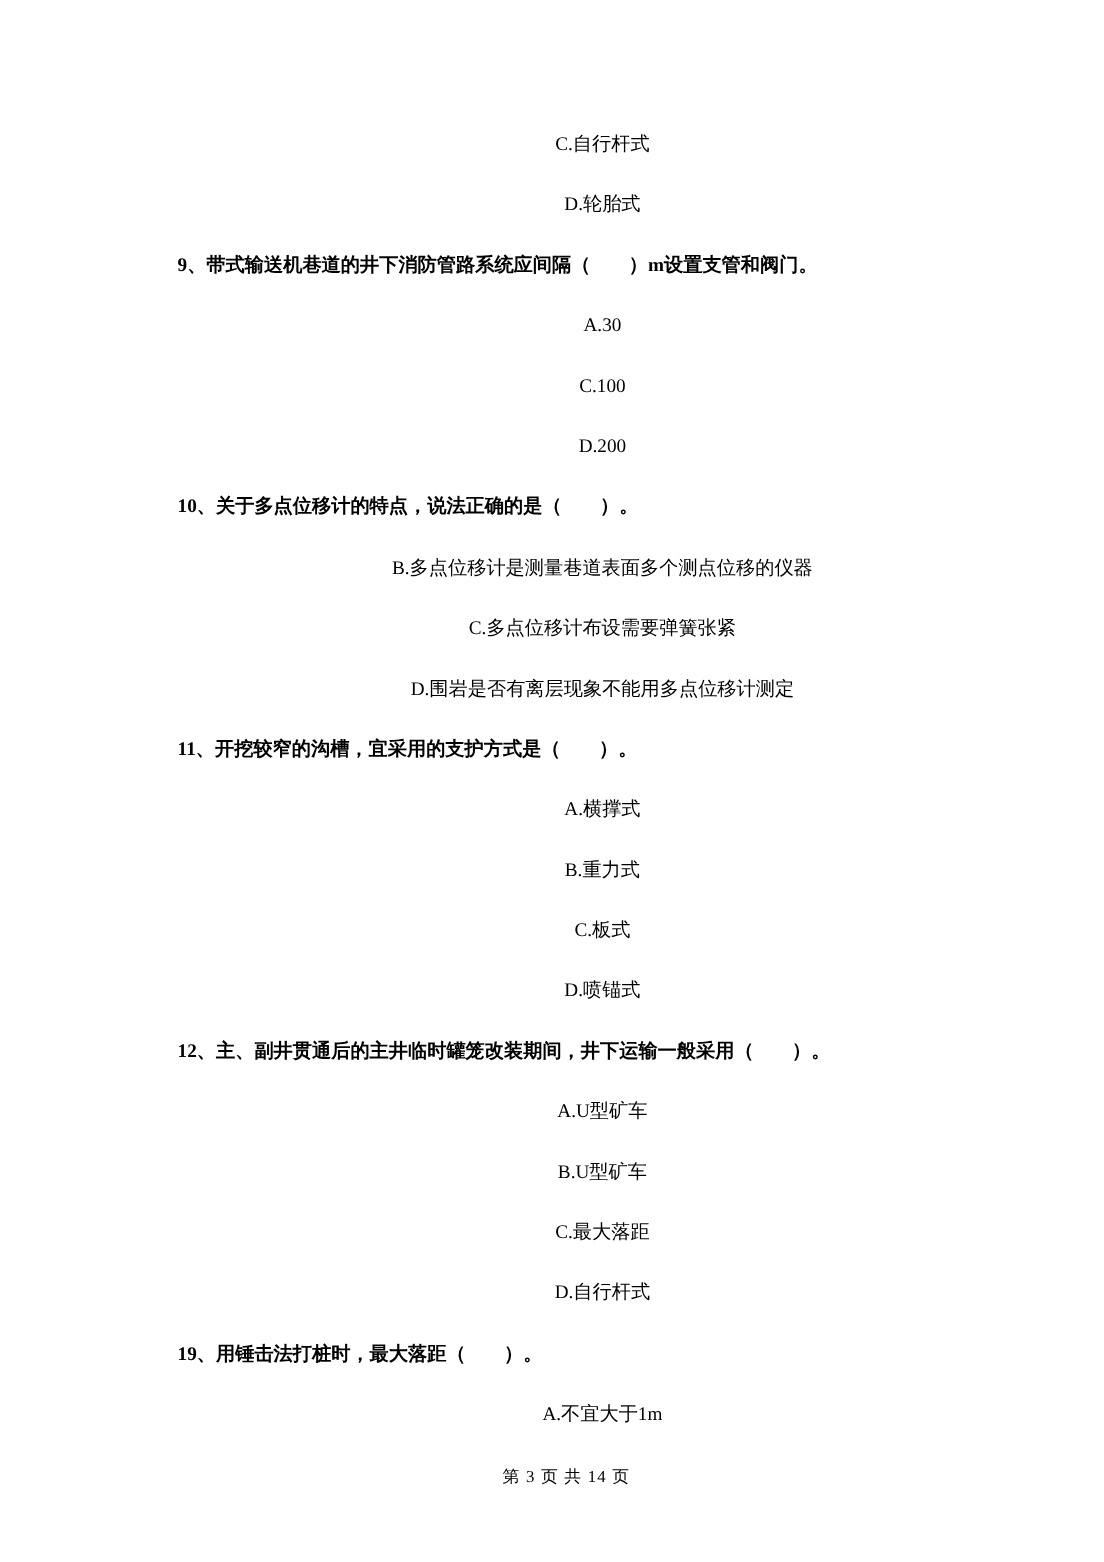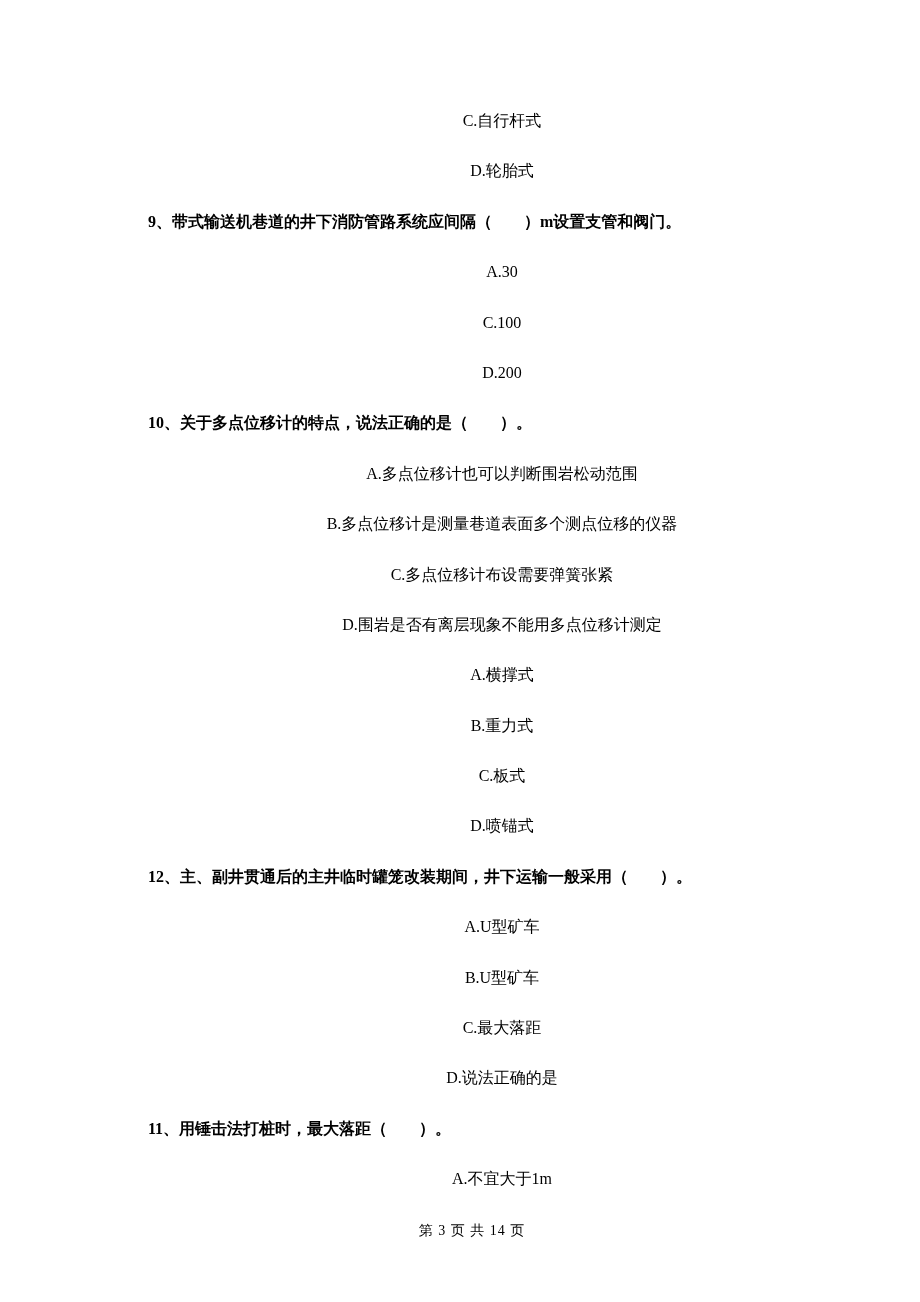--- a/index.html
+++ b/index.html
@@ -45,34 +45,34 @@
 
   <div class="option">C.自行杆式</div>
   <div class="option">D.轮胎式</div>
 
   <div class="question">9、带式输送机巷道的井下消防管路系统应间隔（　　）m设置支管和阀门。</div>
   <div class="option">A.30</div>
   <div class="option">C.100</div>
   <div class="option">D.200</div>
 
   <div class="question">10、关于多点位移计的特点，说法正确的是（　　）。</div>
-  <div class="option">A.多点位移计也可以判断围岩松动范围</div>
   <div class="option">B.多点位移计是测量巷道表面多个测点位移的仪器</div>
   <div class="option">C.多点位移计布设需要弹簧张紧</div>
   <div class="option">D.围岩是否有离层现象不能用多点位移计测定</div>
 
+  <div class="question">11、开挖较窄的沟槽，宜采用的支护方式是（　　）。</div>
   <div class="option">A.横撑式</div>
   <div class="option">B.重力式</div>
   <div class="option">C.板式</div>
   <div class="option">D.喷锚式</div>
 
   <div class="question">12、主、副井贯通后的主井临时罐笼改装期间，井下运输一般采用（　　）。</div>
   <div class="option">A.U型矿车</div>
   <div class="option">B.U型矿车</div>
   <div class="option">C.最大落距</div>
-  <div class="option">D.说法正确的是</div>
+  <div class="option">D.自行杆式</div>
 
-  <div class="question">11、用锤击法打桩时，最大落距（　　）。</div>
+  <div class="question">19、用锤击法打桩时，最大落距（　　）。</div>
   <div class="option">A.不宜大于1m</div>
 
 </div>
 
 <div class="footer">第 3 页 共 14 页</div>
 
 </body></html>

